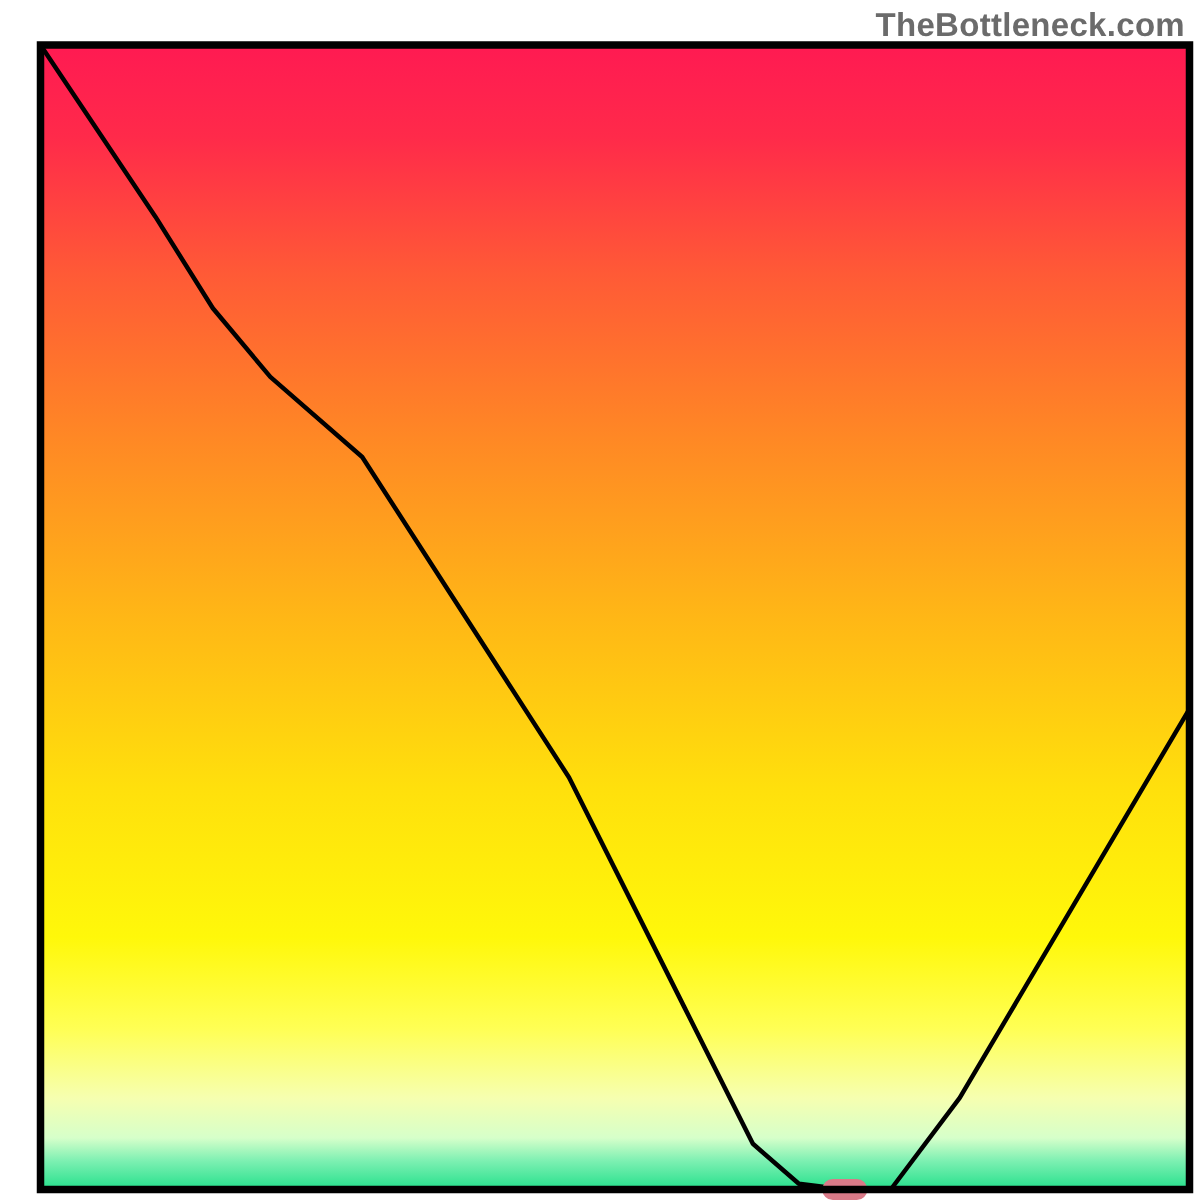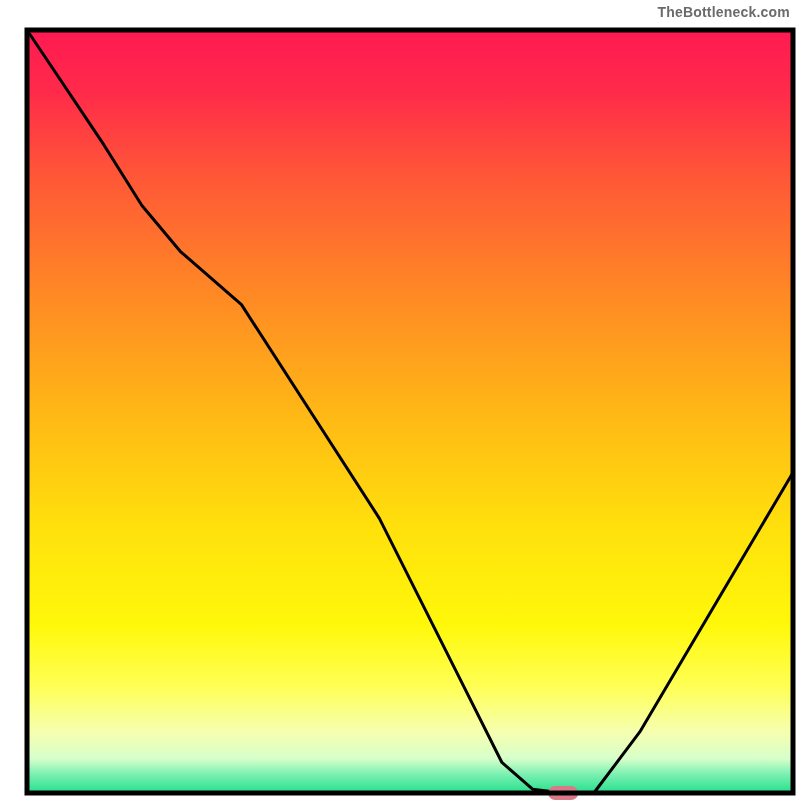--- a/index.html
+++ b/index.html
@@ -12,21 +12,21 @@
   }
   .container {
     position: relative;
     width: 800px;
     height: 800px;
   }
   .watermark {
     position: absolute;
     top: 4px;
     right: 10px;
-    font-size: 14px;
+    font-size: 22px;
     font-weight: bold;
     color: #6b6b6b;
     z-index: 10;
     letter-spacing: 0.2px;
   }
   svg.chart {
     position: absolute;
     left: 0;
     top: 0;
   }

